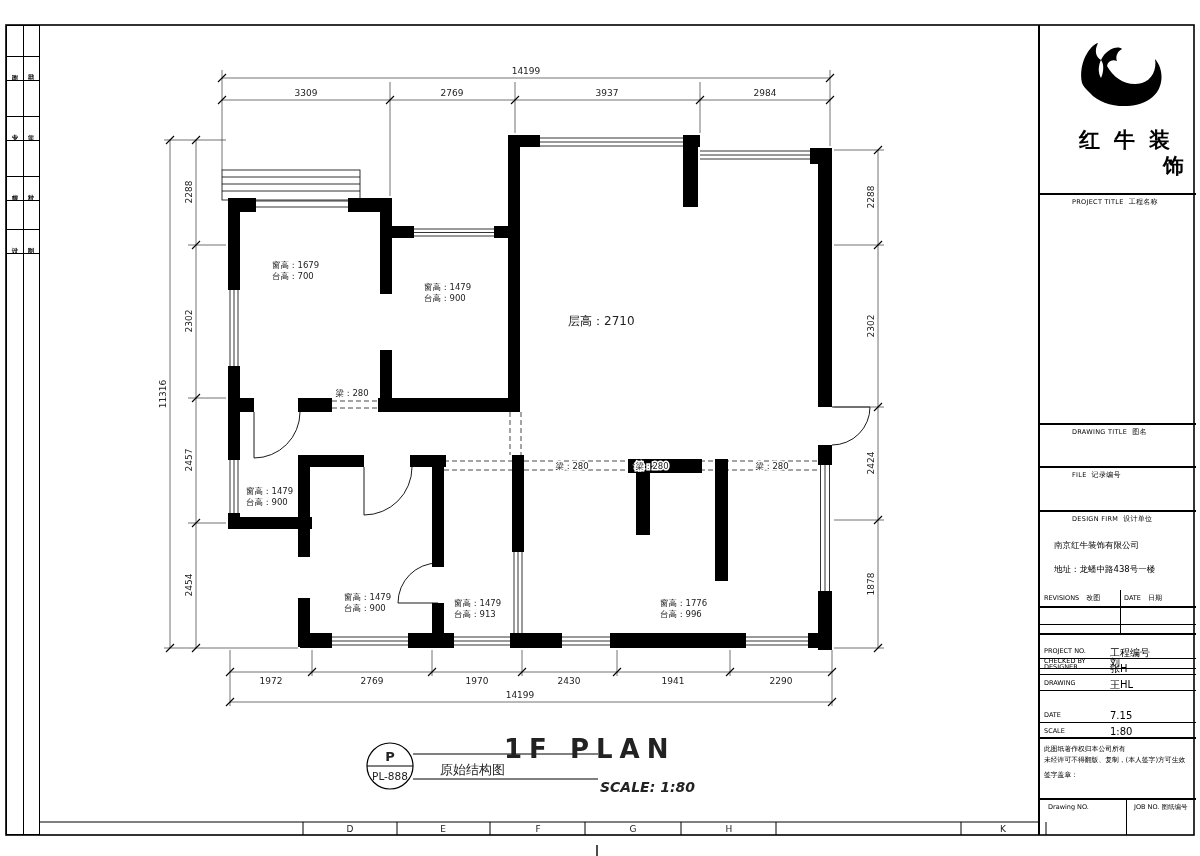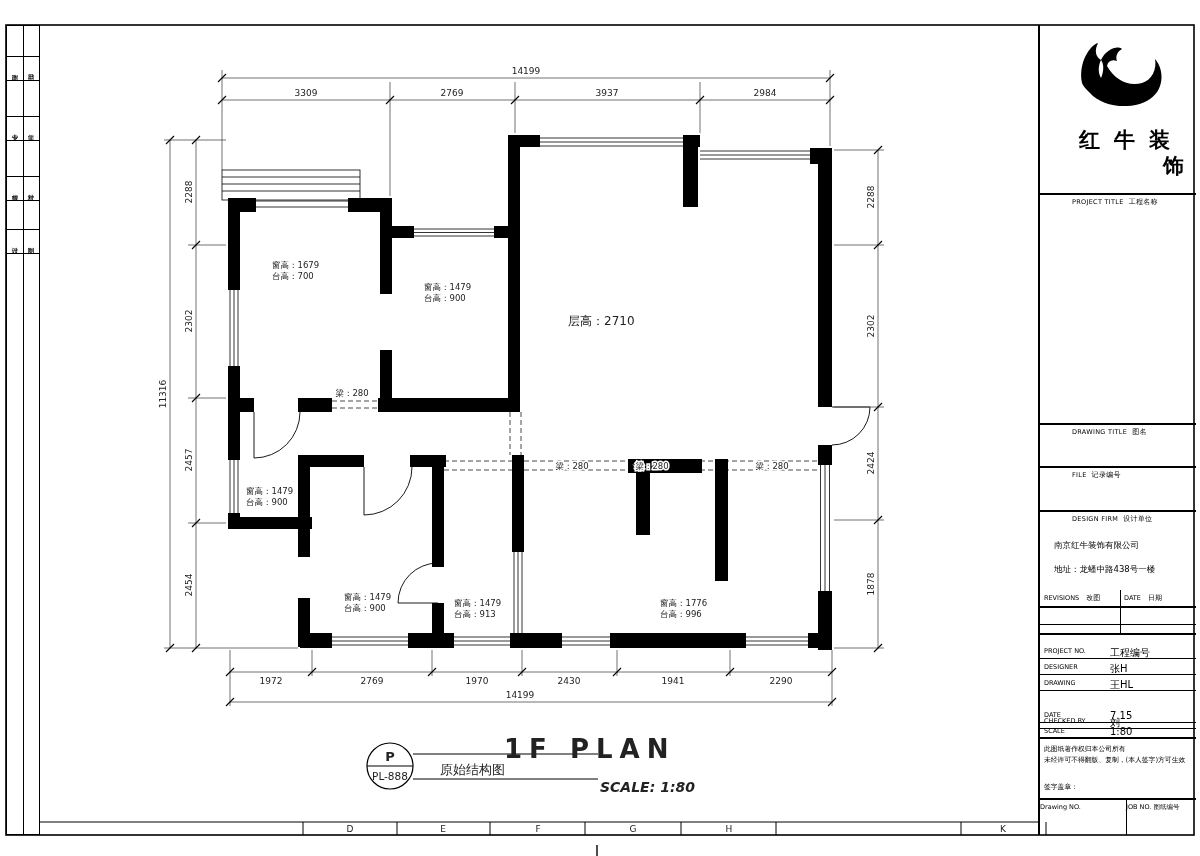--- a/index.html
+++ b/index.html
@@ -27,21 +27,21 @@
   #logotext .l1{letter-spacing:14px;}
   .firmline{position:absolute;left:14px;font-size:8.5px;white-space:nowrap;}
   .revcell{position:absolute;top:0;height:16px;font-size:6.5px;padding:3px 0 0 4px;box-sizing:border-box;}
   .revline{position:absolute;left:0;width:156px;border-bottom:1px solid #000;}
   .revmid{position:absolute;left:80px;top:0;bottom:0;border-left:1px solid #000;}
   .inforow{position:absolute;left:0;width:156px;height:16px;border-bottom:1px solid #000;
            box-sizing:border-box;}
   .inforow .lb{position:absolute;left:4px;top:4px;font-size:6.5px;white-space:nowrap;}
   .inforow .vl{position:absolute;left:70px;top:3px;font-size:10px;white-space:nowrap;}
   #notes{line-height:11px;padding:4px 4px 0 4px;font-size:6.8px;}
-  .botcell{position:absolute;top:0;height:35px;font-size:6.5px;padding:3px 0 0 0;box-sizing:border-box;}
+  .botcell{position:absolute;top:0;height:35px;font-size:6.5px;padding:3px 0 0 8px;box-sizing:border-box;}
 </style>
 </head>
 <body>
 
 <div id="sheet">
 
   
   <svg width="1200" height="856" viewBox="0 0 1200 856">
 
     <g stroke="#000" fill="none">
@@ -364,38 +364,38 @@
       <span class="vl">工程编号</span>
     </div>
     <div class="inforow" style="top:634px">
       <span class="lb">DESIGNER</span>
       <span class="vl">张H</span>
     </div>
     <div class="inforow" style="top:650px">
       <span class="lb">DRAWING</span>
       <span class="vl">王HL</span>
     </div>
-    <div class="inforow" style="top:688px">
+    <div class="inforow" style="top:628px">
       <span class="lb">CHECKED BY</span>
       <span class="vl">刘</span>
     </div>
     <div class="inforow" style="top:682px">
       <span class="lb">DATE</span>
       <span class="vl">7.15</span>
     </div>
     <div class="inforow" style="top:698px;border-bottom:2px solid #000">
       <span class="lb">SCALE</span>
       <span class="vl">1:80</span>
     </div>
 
     <div class="tbsec" style="top:715px;height:60px">
       <div id="notes">
         <div>此图纸著作权归本公司所有</div>
         <div>未经许可不得翻版、复制，(本人签字)方可生效</div>
-        <div style="margin-top:16px">签字盖章：</div>
+        <div style="margin-top:4px">签字盖章：</div>
       </div>
     </div>
 
     <div class="tbsec" style="top:775px;height:35px;border-bottom:none">
       <div class="revmid" style="left:86px"></div>
       <div class="botcell" style="left:0;width:86px">Drawing NO.</div>
       <div class="botcell" style="left:86px;width:70px">JOB NO. 图纸编号</div>
     </div>
   </div>
 

